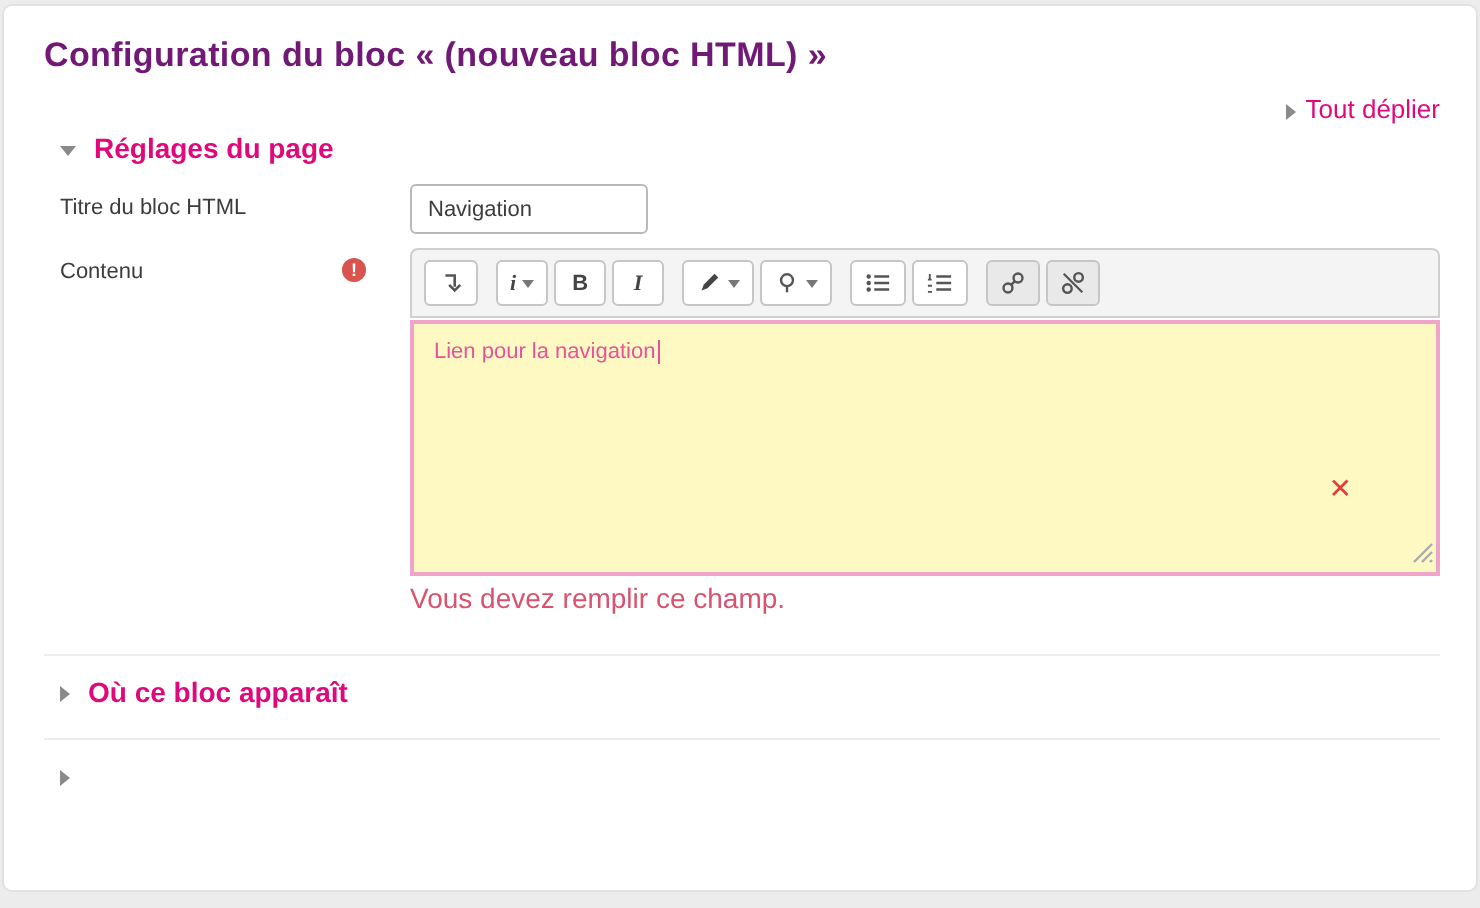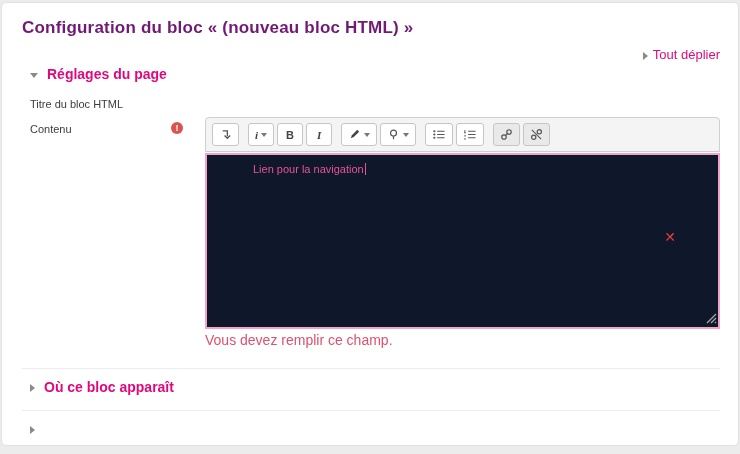--- a/index.html
+++ b/index.html
@@ -62,21 +62,21 @@
   }
   .tb-btn.gray-bg{background:#e9e9e9;}
   .tb-btn .bold{font-weight:bold;}
   .tb-btn .italic{font-style:italic;font-family:"Liberation Serif",serif;font-weight:bold;}
   .tb-btn .muted{color:#999;}
   .caret{display:inline-block;width:0;height:0;border-left:3px solid transparent;border-right:3px solid transparent;border-top:4px solid #777;}
   .caret.muted-c{border-top-color:#aaa;}
   .tb-btn svg{display:block;}
   .editor-content{
     position:relative;border:2px solid var(--editor-border-pink);
-    background:#0f172a;height:176px;margin-top:1px;cursor:text;padding-left:36px;
+    background:#fef9c3;height:128px;margin-top:1px;cursor:text;
   }
   .editor-text{color:var(--content-text-pink);padding:8px 10px;font-size:11px;}
   .text-caret{border-right:1px solid var(--content-text-pink);margin-left:1px;}
   .error-x{position:absolute;right:42px;top:74px;color:#e03e3e;font-size:14px;font-weight:bold;}
   .resize-handle{position:absolute;right:1px;bottom:1px;cursor:nwse-resize;}
   .error-msg{color:var(--error-red);font-size:14px;margin-top:3px;}
   .spacer-after-editor{height:8px;}
 </style>
 </head>
 <body>
@@ -89,20 +89,23 @@
     <div class="expand-row">
       <a class="expand-link"><span class="tri tri-right"></span><span>Tout déplier</span></a>
     </div>
 
     <div class="section-header section-open">
       <span class="tri tri-down"></span><span>Réglages du page</span>
     </div>
 
     <div class="form-row">
       <div class="col-label">Titre du bloc HTML</div>
+      <div class="col-field">
+        <input class="text-input" type="text" value="Navigation" style="">
+      </div>
     </div>
 
     <div class="form-row">
       <div class="col-label">
         <span>Contenu</span>
         <span class="required-icon">!</span>
       </div>
       <div class="col-field">
 
         <div class="editor-toolbar">

